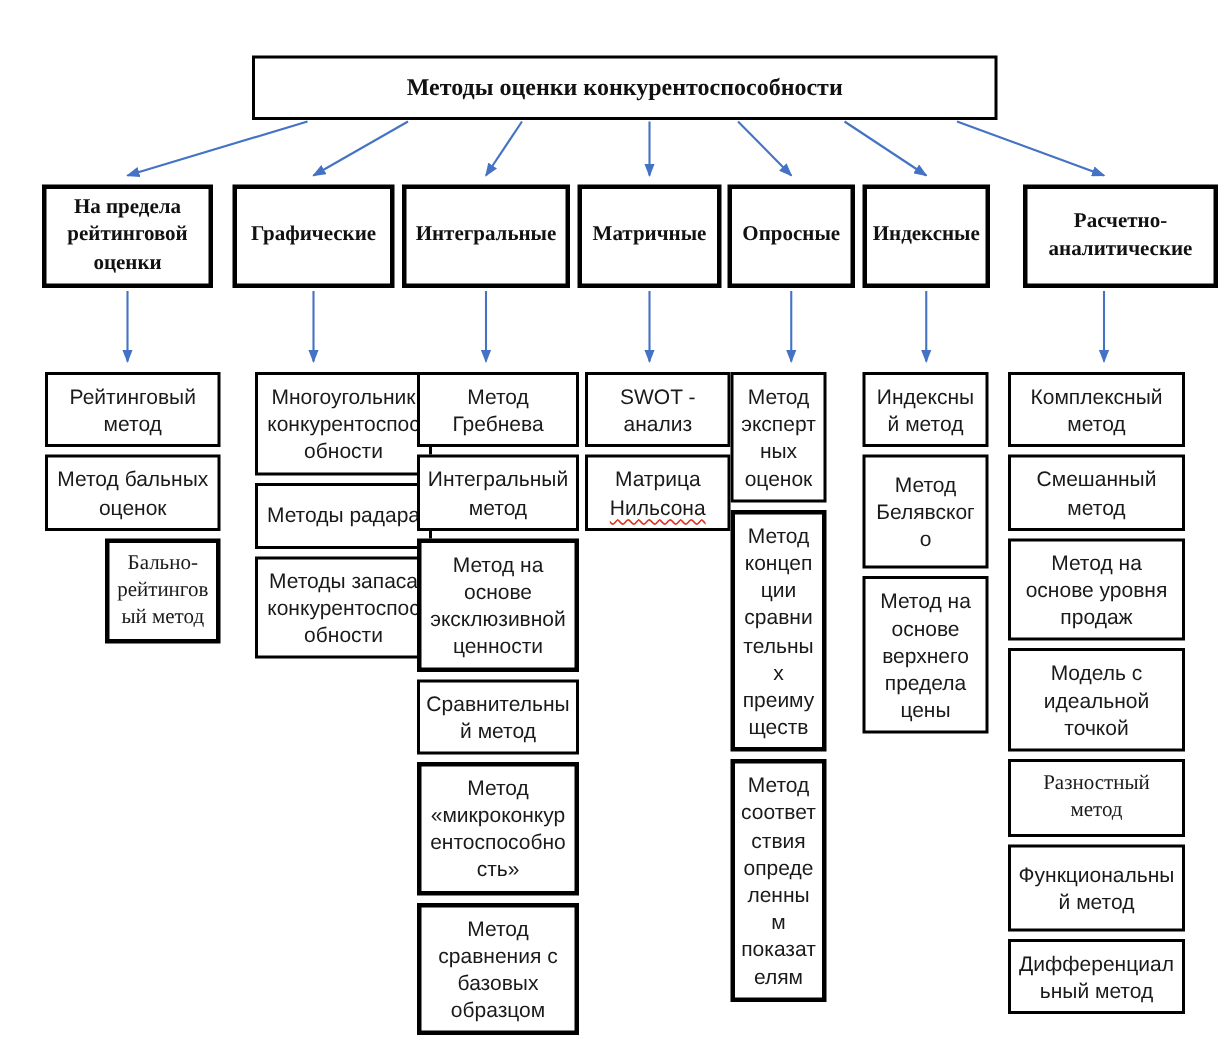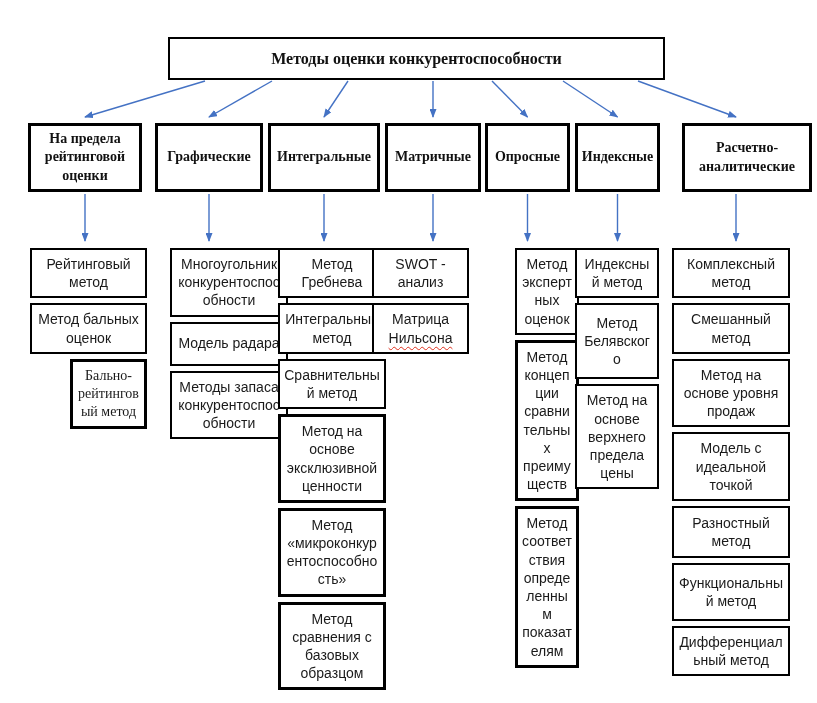--- a/index.html
+++ b/index.html
@@ -86,64 +86,64 @@
         </div>
       </div>
       <div class="cat-box" style="left: 155px; width: 108px;">
         <span>Графические</span>
       </div>
       <div class="col" style="left: 158px; width: 118px; margin-left: 12px;">
         <div class="method-box">
           <span class="lbl">Многоугольник конкурентоспособности</span>
         </div>
         <div class="method-box">
-          <span class="lbl">Модель радара</span>
+          <span class="lbl">Методы радара</span>
         </div>
         <div class="method-box">
           <span class="lbl">Методы запаса конкурентоспособности</span>
         </div>
       </div>
       <div class="cat-box" style="left: 268px; width: 112px;">
         <span>Интегральные</span>
       </div>
       <div class="col" style="left: 278px; width: 108px;">
         <div class="method-box">
           <span class="lbl">Метод Гребнева</span>
         </div>
         <div class="method-box">
           <span class="lbl">Интегральный метод</span>
         </div>
+        <div class="method-box thick">
+          <span class="lbl">Метод на основе эксклюзивной ценности</span>
+        </div>
         <div class="method-box">
           <span class="lbl">Сравнительный метод</span>
-        </div>
-        <div class="method-box thick">
-          <span class="lbl">Метод на основе эксклюзивной ценности</span>
         </div>
         <div class="method-box thick">
           <span class="lbl">Метод «микроконкурентоспособность»</span>
         </div>
         <div class="method-box thick">
           <span class="lbl">Метод сравнения с базовых образцом</span>
         </div>
       </div>
       <div class="cat-box" style="left: 385px; width: 96px;">
         <span>Матричные</span>
       </div>
-      <div class="col" style="left: 372px; width: 97px;">
+      <div class="col" style="left: 390px; width: 97px;">
         <div class="method-box">
           <span class="lbl">SWOT - анализ</span>
         </div>
         <div class="method-box">
           <span class="lbl">Матрица <span class="wavy">Нильсона</span></span>
         </div>
       </div>
       <div class="cat-box" style="left: 485px; width: 85px;">
         <span>Опросные</span>
       </div>
-      <div class="col" style="left: 515px; width: 64px;">
+      <div class="col" style="left: 487px; width: 64px;">
         <div class="method-box" style="min-height: 75px;">
           <span class="lbl">Метод экспертных оценок</span>
         </div>
         <div class="method-box thick">
           <span class="lbl">Метод концепции сравнительных преимуществ</span>
         </div>
         <div class="method-box thick">
           <span class="lbl">Метод соответствия определенным показателям</span>
         </div>
       </div>
@@ -170,21 +170,21 @@
         </div>
         <div class="method-box">
           <span class="lbl">Смешанный метод</span>
         </div>
         <div class="method-box">
           <span class="lbl">Метод на основе уровня продаж</span>
         </div>
         <div class="method-box">
           <span class="lbl">Модель с идеальной точкой</span>
         </div>
-        <div class="method-box" style="min-height: 52px;">
+        <div class="method-box" style="min-height: 52px; font-family: Liberation Serif, serif;">
           <span class="lbl">Разностный метод</span>
         </div>
         <div class="method-box" style="min-height: 58px;">
           <span class="lbl">Функциональный метод</span>
         </div>
         <div class="method-box">
           <span class="lbl">Дифференциальный метод</span>
         </div>
       </div>
     </div>

